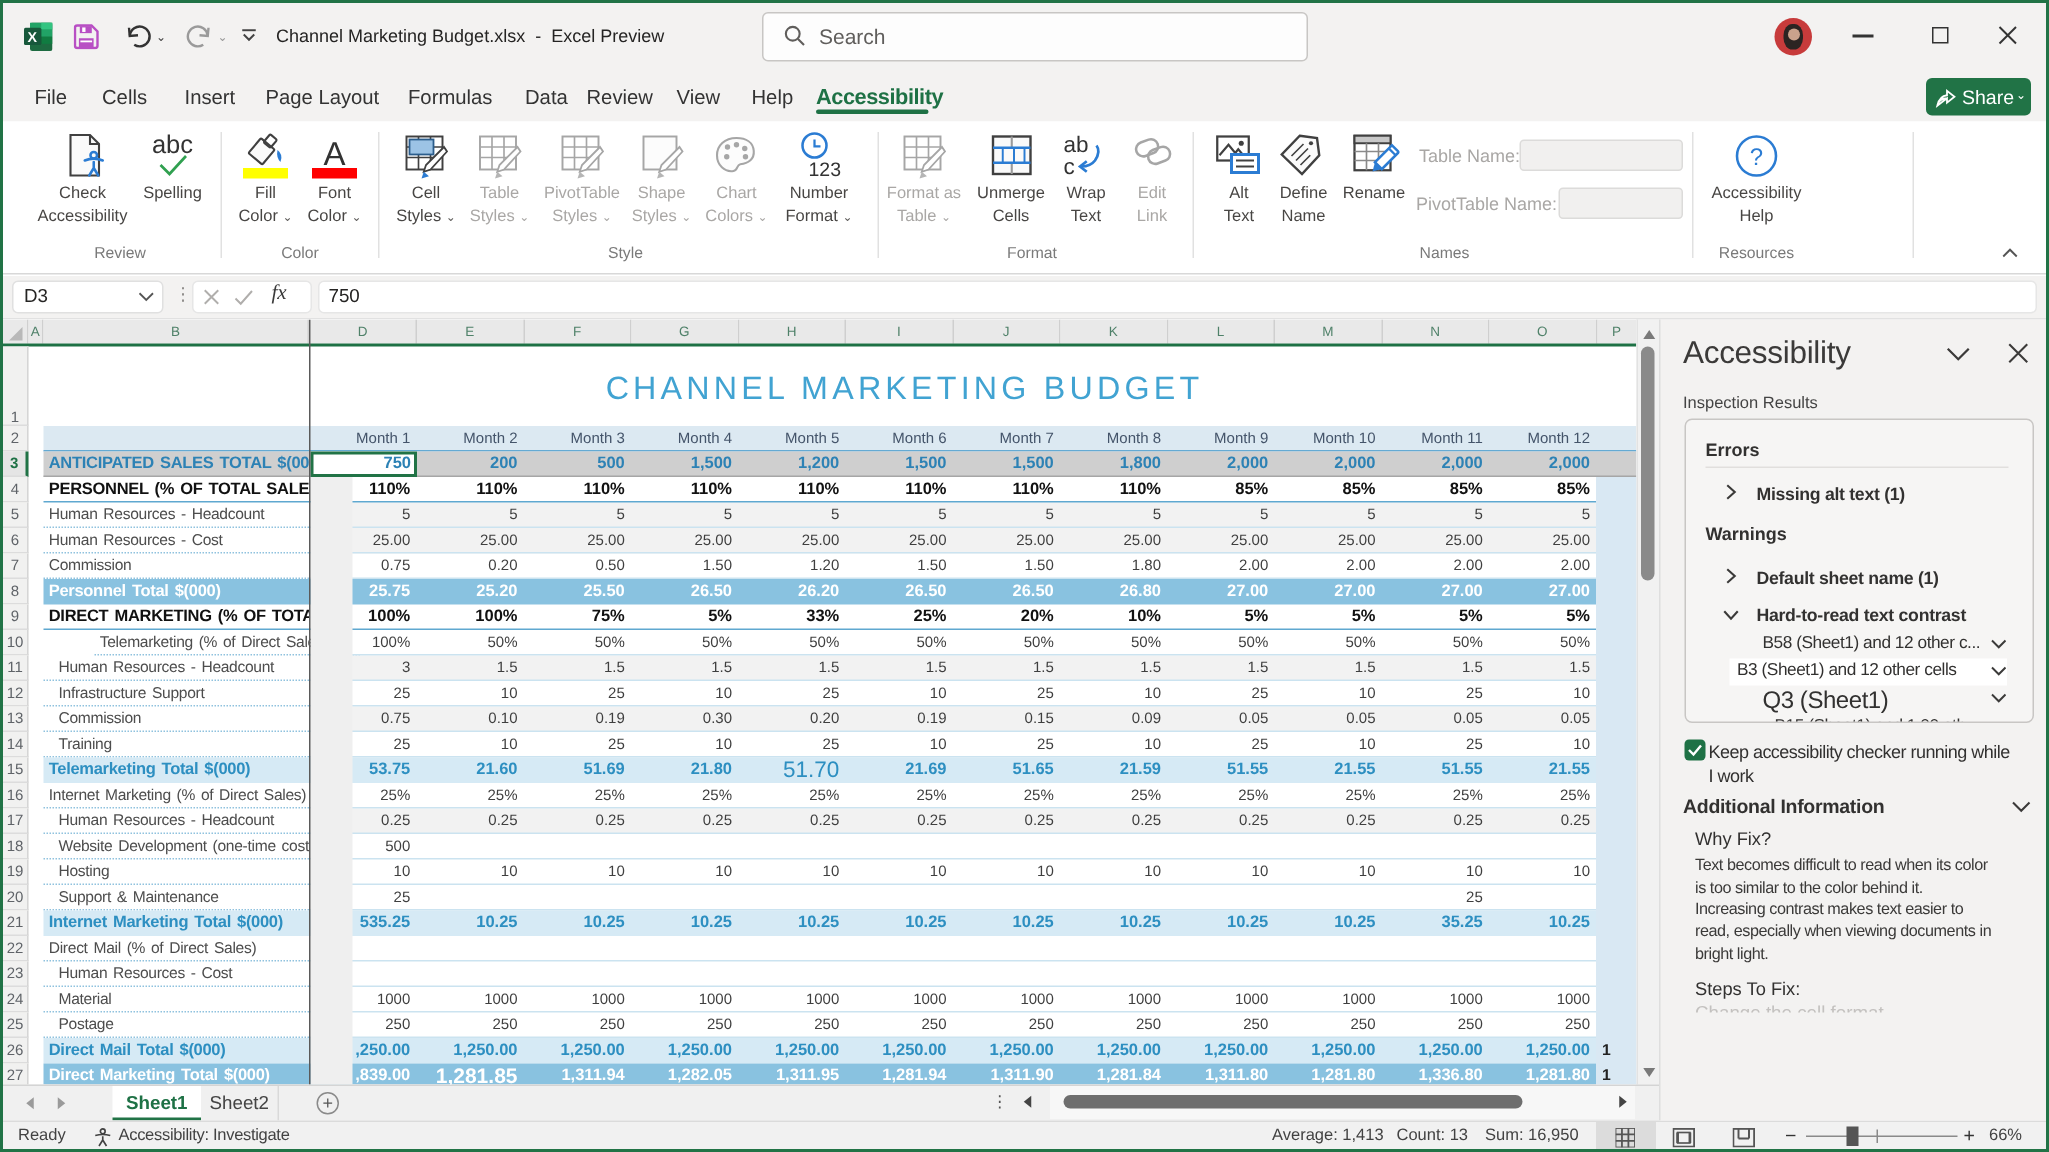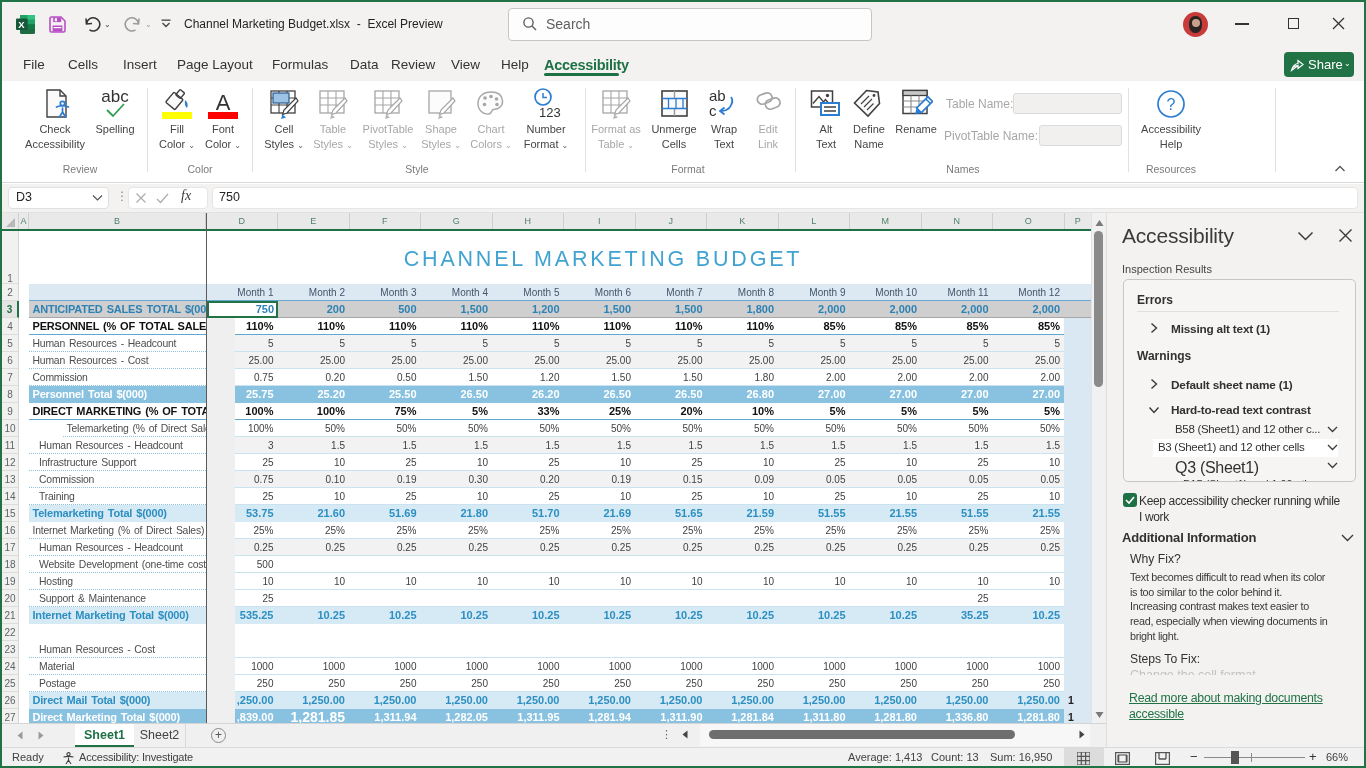--- a/index.html
+++ b/index.html
@@ -594,21 +594,21 @@
       </div>
     </div>
 <div class="r" style="top:292px;height:17px;line-height:17px">
       <div class="ab" style="left:27px;top:0;width:1035px;height:17px;background:#d6eaf5"></div>
       <div class="blab bb" style="color:#2d8fc1;font-size:11px;">Telemarketing Total $(000)</div>
       <div class="cells" style="width:858px;z-index:2">
         <span class="c" style="color:#2d8fc1;font-weight:bold;font-size:11px;">53.75</span>
         <span class="c" style="color:#2d8fc1;font-weight:bold;font-size:11px;">21.60</span>
         <span class="c" style="color:#2d8fc1;font-weight:bold;font-size:11px;">51.69</span>
         <span class="c" style="color:#2d8fc1;font-weight:bold;font-size:11px;">21.80</span>
-        <span class="c" style="color:#2d8fc1;font-weight:bold;font-size:11px;">51.70</span>
+        <span class="c" style="color:#2d8fc1;font-weight:normal;font-size:15px;">51.70</span>
         <span class="c" style="color:#2d8fc1;font-weight:bold;font-size:11px;">21.69</span>
         <span class="c" style="color:#2d8fc1;font-weight:bold;font-size:11px;">51.65</span>
         <span class="c" style="color:#2d8fc1;font-weight:bold;font-size:11px;">21.59</span>
         <span class="c" style="color:#2d8fc1;font-weight:bold;font-size:11px;">51.55</span>
         <span class="c" style="color:#2d8fc1;font-weight:bold;font-size:11px;">21.55</span>
         <span class="c" style="color:#2d8fc1;font-weight:bold;font-size:11px;">51.55</span>
         <span class="c" style="color:#2d8fc1;font-weight:bold;font-size:11px;">21.55</span>
       </div>
     </div>
 <div class="r" style="top:309px;height:17px;line-height:17px">
@@ -706,20 +706,37 @@
         <span class="c" style="color:#2d8fc1;font-weight:bold;font-size:11px;">10.25</span>
         <span class="c" style="color:#2d8fc1;font-weight:bold;font-size:11px;">10.25</span>
         <span class="c" style="color:#2d8fc1;font-weight:bold;font-size:11px;">10.25</span>
         <span class="c" style="color:#2d8fc1;font-weight:bold;font-size:11px;">10.25</span>
         <span class="c" style="color:#2d8fc1;font-weight:bold;font-size:11px;">10.25</span>
         <span class="c" style="color:#2d8fc1;font-weight:bold;font-size:11px;">10.25</span>
         <span class="c" style="color:#2d8fc1;font-weight:bold;font-size:11px;">10.25</span>
         <span class="c" style="color:#2d8fc1;font-weight:bold;font-size:11px;">10.25</span>
         <span class="c" style="color:#2d8fc1;font-weight:bold;font-size:11px;">35.25</span>
         <span class="c" style="color:#2d8fc1;font-weight:bold;font-size:11px;">10.25</span>
+      </div>
+    </div>
+<div class="r" style="top:411px;height:17px;line-height:17px">
+      <div class="blab" style="border-bottom:1px dotted #8fc2de;">Direct Mail (% of Direct Sales)</div>
+      <div class="cells" style="border-bottom:1px solid #cbe3f0;width:858px;z-index:2">
+        <span class="c" style=""></span>
+        <span class="c" style=""></span>
+        <span class="c" style=""></span>
+        <span class="c" style=""></span>
+        <span class="c" style=""></span>
+        <span class="c" style=""></span>
+        <span class="c" style=""></span>
+        <span class="c" style=""></span>
+        <span class="c" style=""></span>
+        <span class="c" style=""></span>
+        <span class="c" style=""></span>
+        <span class="c" style=""></span>
       </div>
     </div>
 <div class="r" style="top:428px;height:17px;line-height:17px">
       <div class="blab ind" style="border-bottom:1px dotted #8fc2de;">Human Resources - Cost</div>
       <div class="cells" style="border-bottom:1px solid #cbe3f0;width:858px;z-index:2">
         <span class="c" style=""></span>
         <span class="c" style=""></span>
         <span class="c" style=""></span>
         <span class="c" style=""></span>
         <span class="c" style=""></span>
@@ -918,14 +935,13 @@
  </div>
  <div class="ab" style="left:32px;top:280px;width:230px;font-size:12px;letter-spacing:-0.35px;line-height:16px;color:#323130;white-space:nowrap">Keep accessibility checker running while<br>I work</div>
  <div class="ab" style="left:15px;top:317px;font-size:13px;letter-spacing:-0.2px;font-weight:bold;color:#323130">Additional Information</div>
  <svg class="ab" style="left:234px;top:321px" width="13" height="8" viewBox="0 0 13 8">
       <path d="M1 1 L6.5 6.5 L12 1" fill="none" stroke="#3b3a39" stroke-width="1.4"></path>
     </svg>
  <div class="ab" style="left:23px;top:339px;font-size:12.2px;color:#323130">Why Fix?</div>
  <div class="ab" style="left:23px;top:357px;width:240px;font-size:10.8px;letter-spacing:-0.3px;line-height:14.7px;color:#3b3a39;white-space:nowrap">Text becomes difficult to read when its color<br>is too similar to the color behind it.<br>Increasing contrast makes text easier to<br>read, especially when viewing documents in<br>bright light.</div>
  <div class="ab" style="left:23px;top:439px;font-size:12.2px;color:#323130">Steps To Fix:</div>
  <div class="ab" style="left:23px;top:455px;font-size:12.5px;color:#c3c1bf;white-space:nowrap;overflow:hidden;width:200px;height:7px">Change the cell format</div>
- <div class="ab" style="left:22px;top:478px;width:225px;font-size:12.3px;letter-spacing:-0.25px;line-height:15.5px;color:#217346;text-decoration:underline">Read more about making documents accessible</div>
 </div>
 <div class="ab" id="winborder"></div>
 </body></html>

